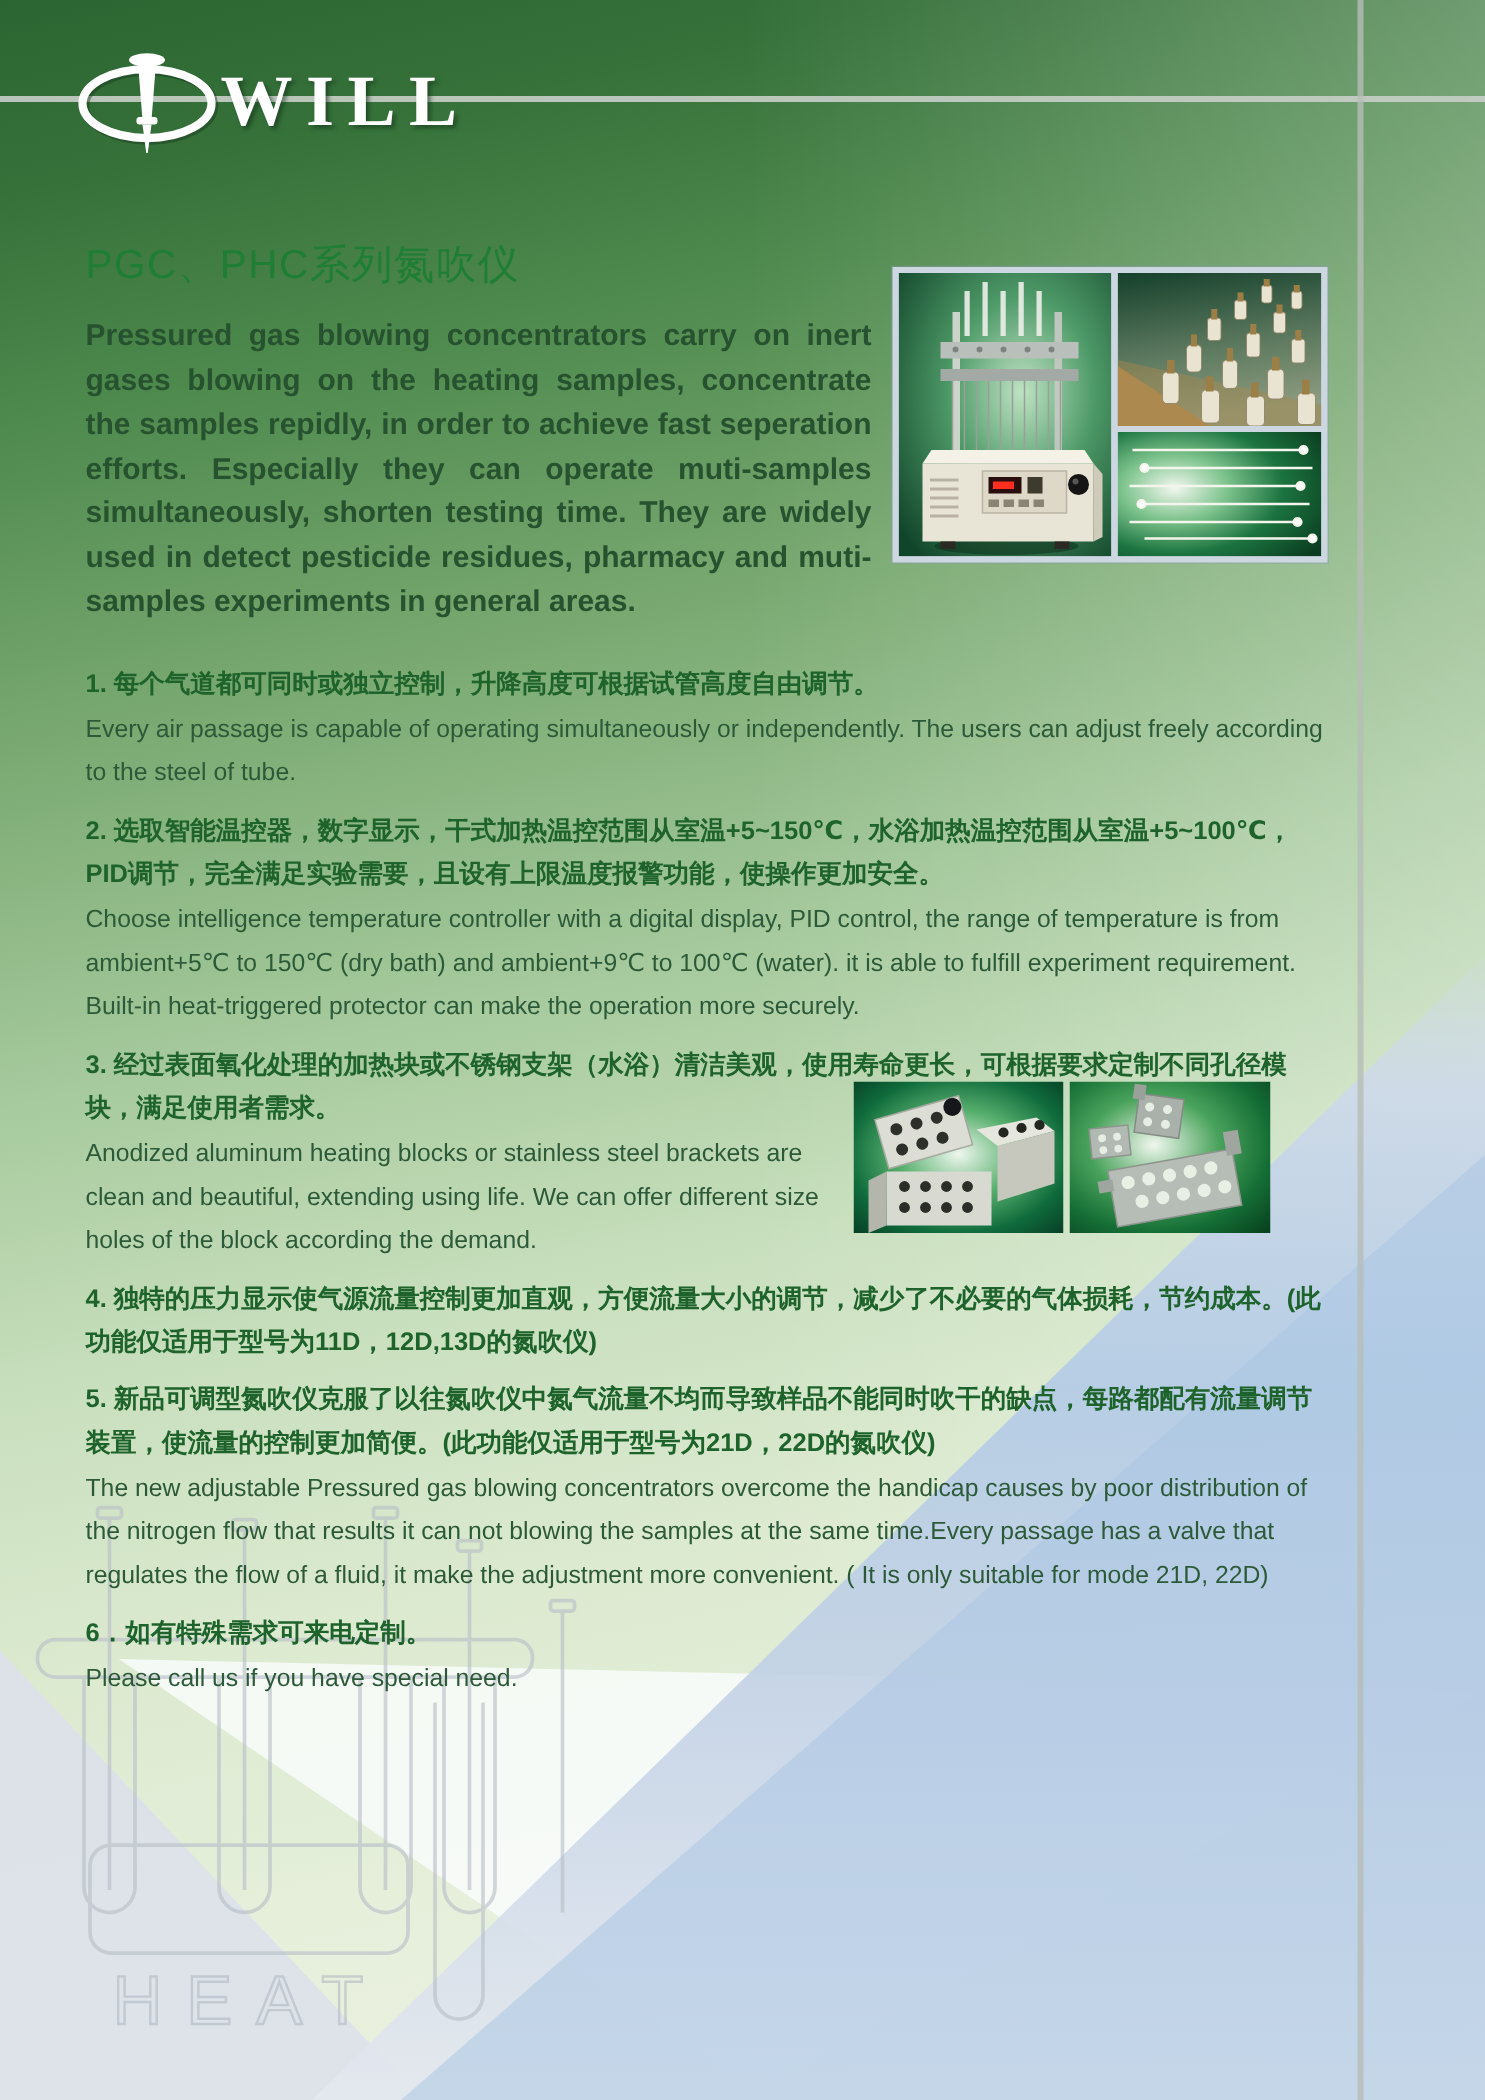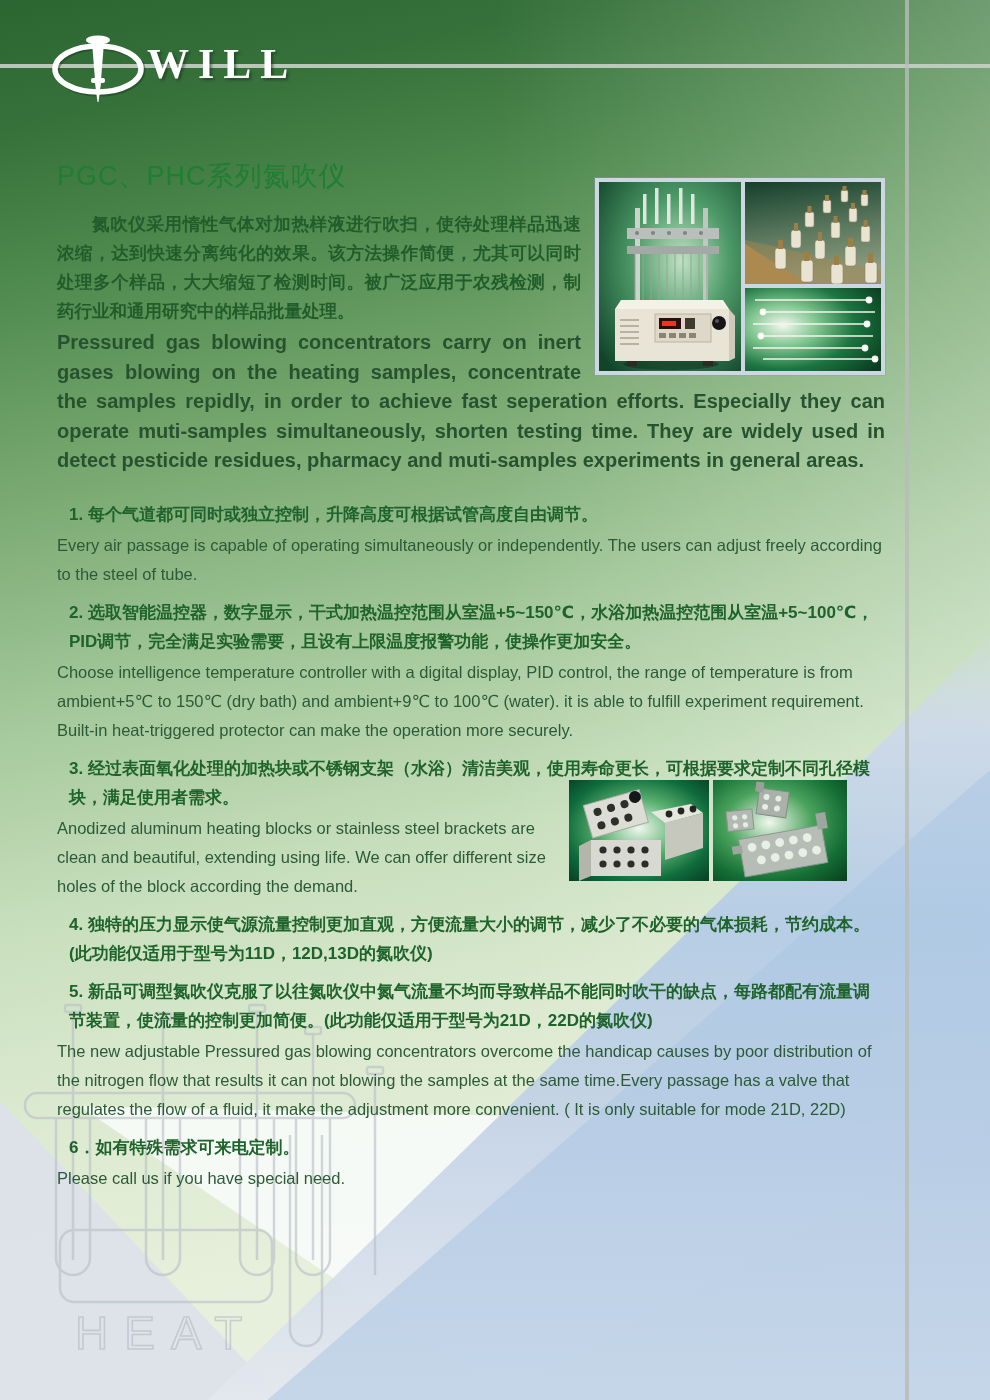--- a/index.html
+++ b/index.html
@@ -24,41 +24,41 @@
   
   .h-rule{position:absolute;left:0;top:64px;width:100%;height:4px;
     background:#c9cfc9;opacity:.9;}
   .v-rule{position:absolute;top:0;left:905px;width:4px;height:100%;
     background:#b7bdb6;opacity:.8;}
   
   .logo{position:absolute;left:45px;top:28px;width:260px;height:80px;}
   .logo svg{position:absolute;left:0;top:0;}
   .wordmark{position:absolute;left:102px;top:12px;color:#fff;
     font-family:"Liberation Serif","DejaVu Serif",serif;font-weight:bold;
-    font-size:42px;letter-spacing:9px;text-shadow:2px 2px 3px rgba(18,48,24,.6);}
+    font-size:48px;letter-spacing:9px;text-shadow:2px 2px 3px rgba(18,48,24,.6);}
   
   .watermark{position:absolute;left:15px;top:975px;opacity:.62;}
   
   .content{position:absolute;left:57px;top:158px;width:828px;color:#215c2b;}
   .title{margin:0 0 16px 0;font-size:27px;font-weight:normal;color:#1e7e33;letter-spacing:1px;}
   .photo-panel{float:right;margin:20px 0 12px 14px;background:#cdd7e2;
     padding:4px;display:grid;grid-template-columns:142px 136px;
     grid-template-rows:102px 83px;gap:4px;box-shadow:0 0 0 1px rgba(140,155,175,.4);}
   .photo-panel .cell{overflow:hidden;}
   .cell-a{grid-row:1/3;}
   .intro-zh{margin:0 0 2px 0;font-size:17.5px;font-weight:bold;line-height:29px;
     text-align:justify;text-indent:2em;color:#215c2b;}
   .intro-en{margin:0;font-size:20px;font-weight:bold;line-height:29.5px;
     text-align:justify;color:#27522f;}
   .features{clear:both;margin-top:24px;}
   .feat-head{margin:0 0 10px 0;}
   .feat-head .zh-h{font-size:20px;font-weight:bold;color:#16351f;}
   .feat-head .en-h{font-size:19px;color:#2a5c33;}
   .feat{margin:0 0 9px 0;}
-  .feat .zh{margin:0 0 2px 12px;font-size:17px;font-weight:bold;line-height:29px;color:#1e632b;}
+  .feat .zh{margin:0 0 2px 0;font-size:17px;font-weight:bold;line-height:29px;color:#1e632b;}
   .feat .en{margin:0;font-size:16.5px;line-height:29px;color:#2c5a38;}
   .feat3{position:relative;}
   .feat3 .en{width:508px;}
   .block-photos{position:absolute;right:38px;top:26px;display:flex;gap:4px;}
   .block-photos svg{display:block;}
 </style>
 </head>
 <body>
 
 <div class="page">
@@ -265,21 +265,20 @@
               <circle cx="120" cy="60" r="2.6"></circle>
             <line x1="18" y1="71" x2="130" y2="71"></line>
               <circle cx="130" cy="71" r="2.6"></circle>
           </g>
         </svg>
       </div>
     </div>
 
     <h1 class="title">PGC、PHC系列氮吹仪</h1>
 
-    <p class="intro-zh">氮吹仪采用惰性气体对加热样液进行吹扫，使待处理样品迅速浓缩，达到快速分离纯化的效果。该方法操作简便，尤其可以同时处理多个样品，大大缩短了检测时间。被广泛应用于农残检测，制药行业和通用研究中的样品批量处理。</p>
     <p class="intro-en">Pressured gas blowing concentrators carry on inert gases blowing on the heating samples, concentrate the samples repidly, in order to achieve fast seperation efforts. Especially they can operate muti-samples simultaneously, shorten testing time. They are widely used in detect  pesticide residues, pharmacy and muti-samples experiments in general areas.</p>
 
     <div class="features">
 
       <div class="feat">
         <p class="zh">1. 每个气道都可同时或独立控制，升降高度可根据试管高度自由调节。</p>
         <p class="en">Every air passage is capable of operating simultaneously or independently. The users can adjust freely according to the steel of tube.</p>
       </div>
 
       <div class="feat">

